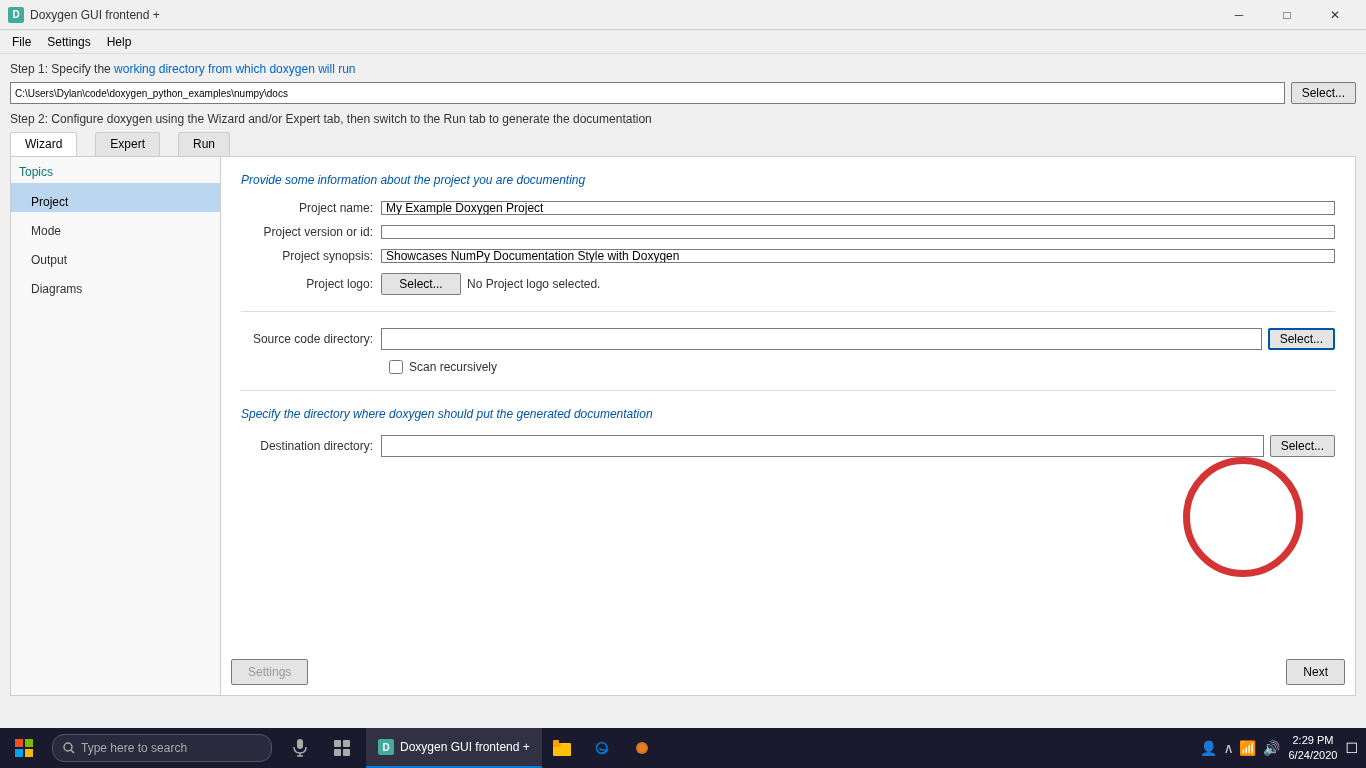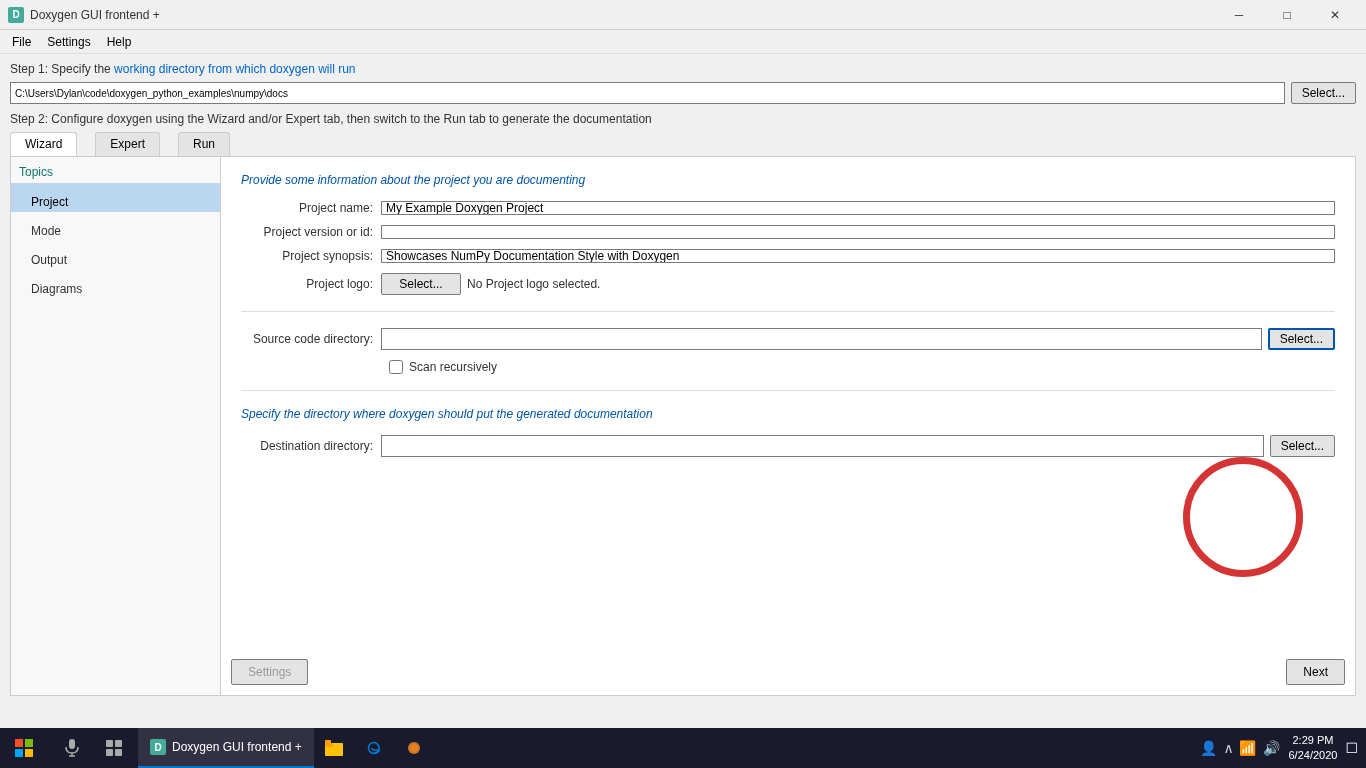--- a/index.html
+++ b/index.html
@@ -478,20 +478,27 @@
 
   <div class="taskbar-start">
     <svg viewBox="0 0 18 18" fill="white">
       <rect x="0" y="0" width="8" height="8" fill="#f25022"></rect>
       <rect x="10" y="0" width="8" height="8" fill="#7fba00"></rect>
       <rect x="0" y="10" width="8" height="8" fill="#00a4ef"></rect>
       <rect x="10" y="10" width="8" height="8" fill="#ffb900"></rect>
     </svg>
   </div>
 
+  <div class="taskbar-search">
+    <svg width="12" height="12" viewBox="0 0 12 12" fill="#aaa">
+      <circle cx="5" cy="5" r="4" fill="none" stroke="#aaa" stroke-width="1.5"></circle>
+      <line x1="8" y1="8" x2="11" y2="11" stroke="#aaa" stroke-width="1.5"></line>
+    </svg>
+    <span class="taskbar-search-text">Type here to search</span>
+  </div>
 
   <div class="taskbar-icons">
 
     <div class="taskbar-icon-btn">
       <svg width="14" height="18" viewBox="0 0 14 18" fill="none">
         <rect x="4" y="0" width="6" height="10" rx="3" fill="#aaa"></rect>
         <path d="M1 8 Q1 14 7 14 Q13 14 13 8" stroke="#aaa" stroke-width="1.5" fill="none"></path>
         <line x1="7" y1="14" x2="7" y2="17" stroke="#aaa" stroke-width="1.5"></line>
         <line x1="4" y1="17" x2="10" y2="17" stroke="#aaa" stroke-width="1.5"></line>
       </svg>

